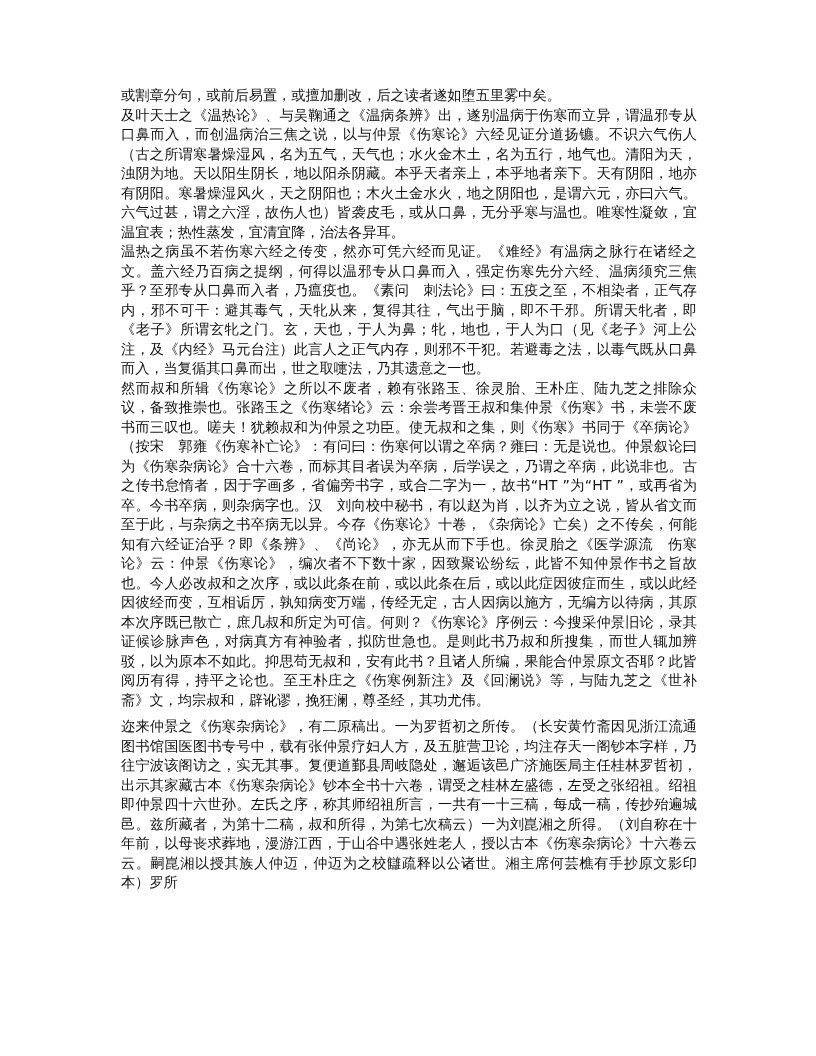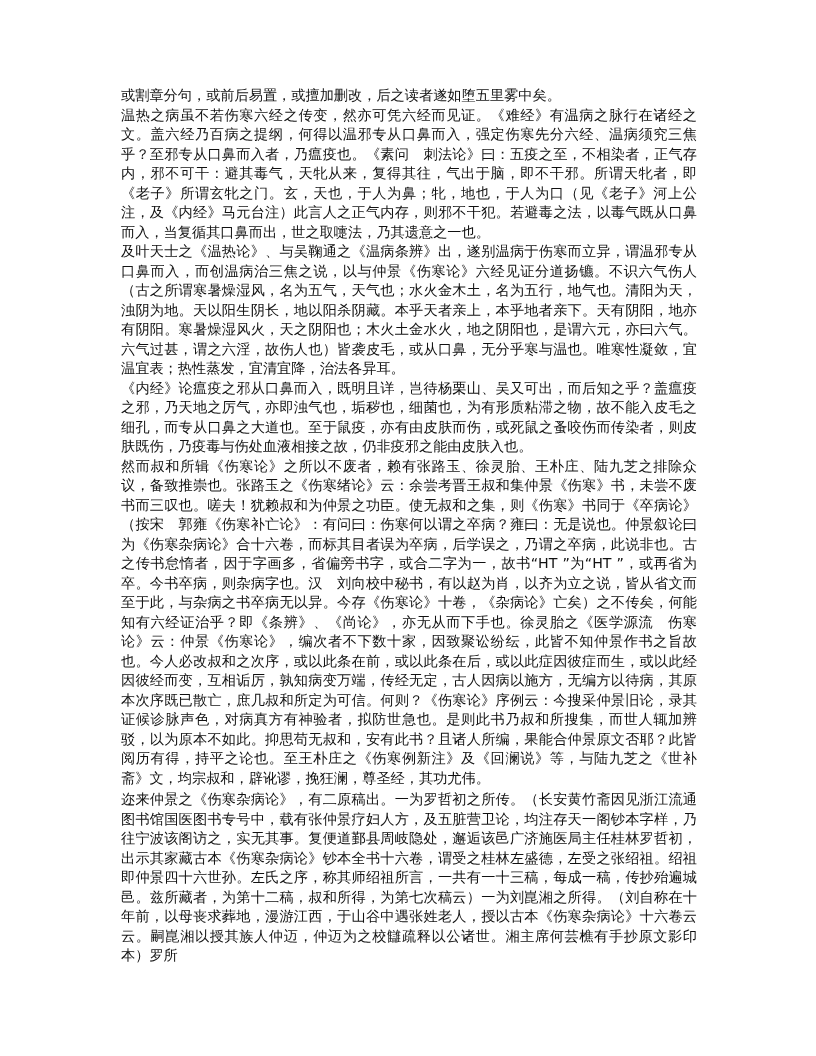--- a/index.html
+++ b/index.html
@@ -24,28 +24,28 @@
       font-size: 14.2px;
       line-height: 19.5px;
       text-align: justify;
       word-break: break-all;
     }
     .content p {
       margin: 0;
       padding: 0;
     }
     .content p.para-gap {
-      margin-top: 2px;
+      margin-top: 8px;
+      font-family: Liberation Mono, monospace;
     }
   </style>
 </head>
 <body>
 
 <div class="page">
   <div class="content">
     <p>或割章分句，或前后易置，或擅加删改，后之读者遂如堕五里雾中矣。</p>
+    <p>及叶天士之《温热论》、与吴鞠通之《温病条辨》出，遂别温病于伤寒而立异，谓温邪专从口鼻而入，而创温病治三焦之说，以与仲景《伤寒论》六经见证分道扬镳。不识六气伤人（古之所谓寒暑燥湿风，名为五气，天气也；水火金木土，名为五行，地气也。清阳为天，浊阴为地。天以阳生阴长，地以阳杀阴藏。本乎天者亲上，本乎地者亲下。天有阴阳，地亦有阴阳。寒暑燥湿风火，天之阴阳也；木火土金水火，地之阴阳也，是谓六元，亦曰六气。六气过甚，谓之六淫，故伤人也）皆袭皮毛，或从口鼻，无分乎寒与温也。唯寒性凝敛，宜温宜表；热性蒸发，宜清宜降，治法各异耳。</p>
     <p>温热之病虽不若伤寒六经之传变，然亦可凭六经而见证。《难经》有温病之脉行在诸经之文。盖六经乃百病之提纲，何得以温邪专从口鼻而入，强定伤寒先分六经、温病须究三焦乎？至邪专从口鼻而入者，乃瘟疫也。《素问　刺法论》曰：五疫之至，不相染者，正气存内，邪不可干：避其毒气，天牝从来，复得其往，气出于脑，即不干邪。所谓天牝者，即《老子》所谓玄牝之门。玄，天也，于人为鼻；牝，地也，于人为口（见《老子》河上公注，及《内经》马元台注）此言人之正气内存，则邪不干犯。若避毒之法，以毒气既从口鼻而入，当复循其口鼻而出，世之取嚏法，乃其遗意之一也。</p>
-    <p>及叶天士之《温热论》、与吴鞠通之《温病条辨》出，遂别温病于伤寒而立异，谓温邪专从口鼻而入，而创温病治三焦之说，以与仲景《伤寒论》六经见证分道扬镳。不识六气伤人（古之所谓寒暑燥湿风，名为五气，天气也；水火金木土，名为五行，地气也。清阳为天，浊阴为地。天以阳生阴长，地以阳杀阴藏。本乎天者亲上，本乎地者亲下。天有阴阳，地亦有阴阳。寒暑燥湿风火，天之阴阳也；木火土金水火，地之阴阳也，是谓六元，亦曰六气。六气过甚，谓之六淫，故伤人也）皆袭皮毛，或从口鼻，无分乎寒与温也。唯寒性凝敛，宜温宜表；热性蒸发，宜清宜降，治法各异耳。</p>
-    <p>《内经》论瘟疫之邪从口鼻而入，既明且详，岂待杨栗山、吴又可出，而后知之乎？盖瘟疫之邪，乃天地之厉气，亦即浊气也，垢秽也，细菌也，为有形质粘滞之物，故不能入皮毛之细孔，而专从口鼻之大道也。至于鼠疫，亦有由皮肤而伤，或死鼠之蚤咬伤而传染者，则皮肤既伤，乃疫毒与伤处血液相接之故，仍非疫邪之能由皮肤入也。</p>
     <p>然而叔和所辑《伤寒论》之所以不废者，赖有张路玉、徐灵胎、王朴庄、陆九芝之排除众议，备致推崇也。张路玉之《伤寒绪论》云：余尝考晋王叔和集仲景《伤寒》书，未尝不废书而三叹也。嗟夫！犹赖叔和为仲景之功臣。使无叔和之集，则《伤寒》书同于《卒病论》（按宋　郭雍《伤寒补亡论》：有问曰：伤寒何以谓之卒病？雍曰：无是说也。仲景叙论曰为《伤寒杂病论》合十六卷，而标其目者误为卒病，后学误之，乃谓之卒病，此说非也。古之传书怠惰者，因于字画多，省偏旁书字，或合二字为一，故书“HT ”为“HT ”，或再省为卒。今书卒病，则杂病字也。汉　刘向校中秘书，有以赵为肖，以齐为立之说，皆从省文而至于此，与杂病之书卒病无以异。今存《伤寒论》十卷，《杂病论》亡矣）之不传矣，何能知有六经证治乎？即《条辨》、《尚论》，亦无从而下手也。徐灵胎之《医学源流　伤寒论》云：仲景《伤寒论》，编次者不下数十家，因致聚讼纷纭，此皆不知仲景作书之旨故也。今人必改叔和之次序，或以此条在前，或以此条在后，或以此症因彼症而生，或以此经因彼经而变，互相诟厉，孰知病变万端，传经无定，古人因病以施方，无编方以待病，其原本次序既已散亡，庶几叔和所定为可信。何则？《伤寒论》序例云：今搜采仲景旧论，录其证候诊脉声色，对病真方有神验者，拟防世急也。是则此书乃叔和所搜集，而世人辄加辨驳，以为原本不如此。抑思苟无叔和，安有此书？且诸人所编，果能合仲景原文否耶？此皆阅历有得，持平之论也。至王朴庄之《伤寒例新注》及《回澜说》等，与陆九芝之《世补斋》文，均宗叔和，辟讹谬，挽狂澜，尊圣经，其功尤伟。</p>
     <p class="para-gap">迩来仲景之《伤寒杂病论》，有二原稿出。一为罗哲初之所传。（长安黄竹斋因见浙江流通图书馆国医图书专号中，载有张仲景疗妇人方，及五脏营卫论，均注存天一阁钞本字样，乃往宁波该阁访之，实无其事。复便道鄞县周岐隐处，邂逅该邑广济施医局主任桂林罗哲初，出示其家藏古本《伤寒杂病论》钞本全书十六卷，谓受之桂林左盛德，左受之张绍祖。绍祖即仲景四十六世孙。左氏之序，称其师绍祖所言，一共有一十三稿，每成一稿，传抄殆遍城邑。兹所藏者，为第十二稿，叔和所得，为第七次稿云）一为刘崑湘之所得。（刘自称在十年前，以母丧求葬地，漫游江西，于山谷中遇张姓老人，授以古本《伤寒杂病论》十六卷云云。嗣崑湘以授其族人仲迈，仲迈为之校讎疏释以公诸世。湘主席何芸樵有手抄原文影印本）罗所</p>
   </div>
 </div>
 
 </body></html>

